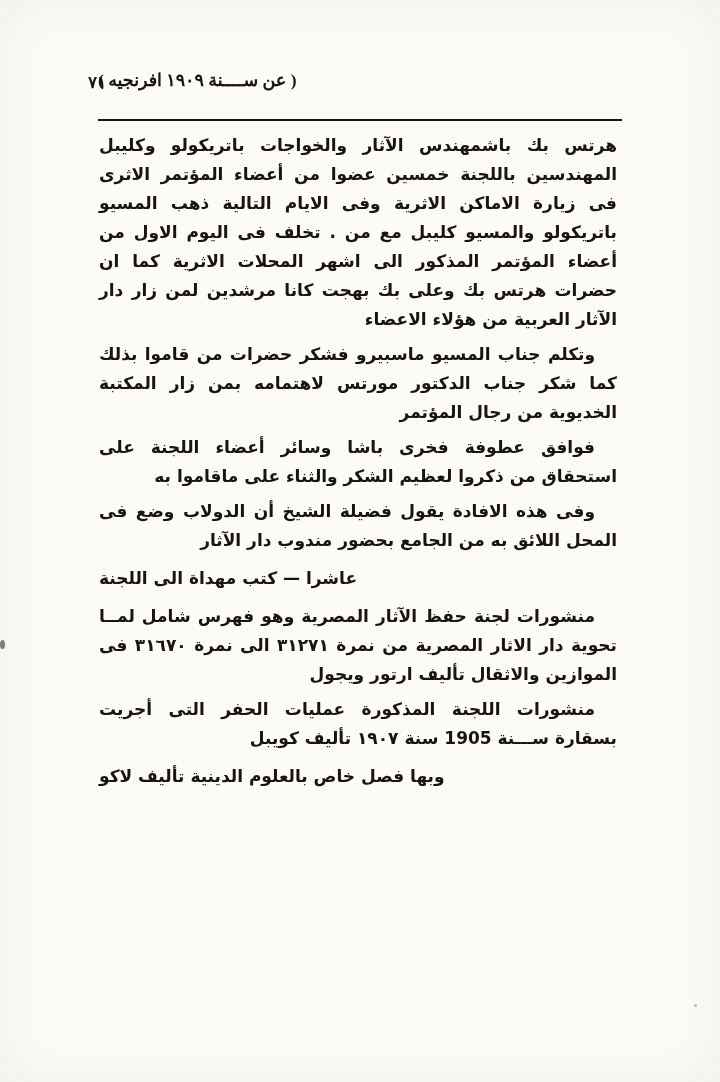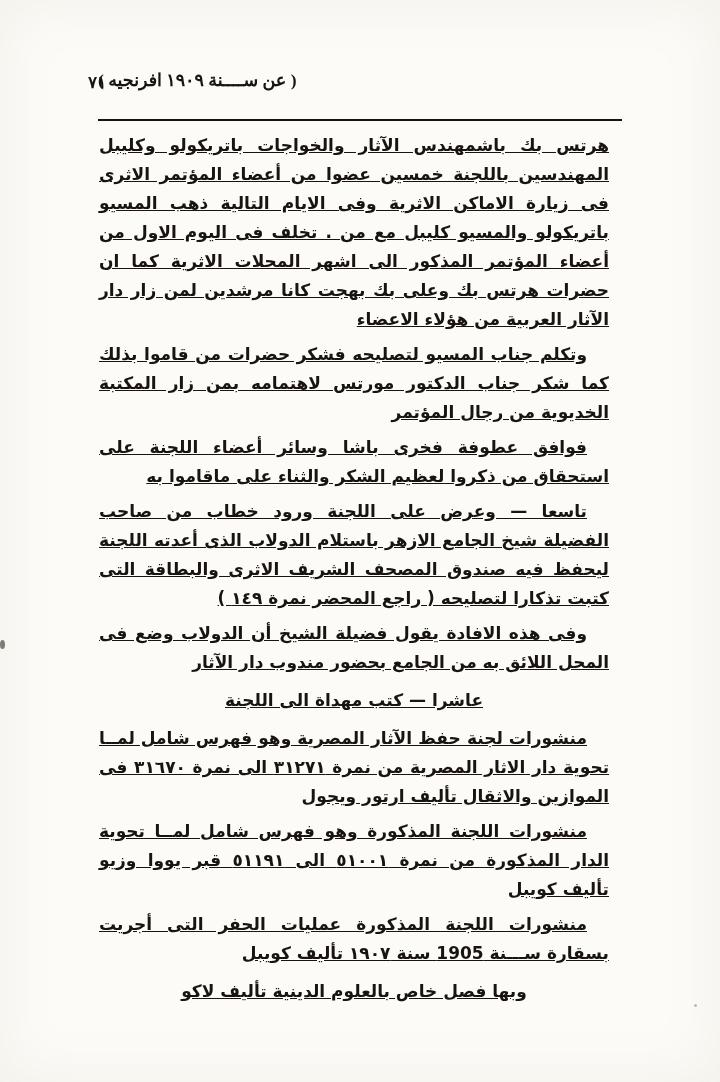--- a/index.html
+++ b/index.html
@@ -63,27 +63,26 @@
     top: 131px;
     right: 99px;
     left: 99px;
     font-size: 17px;
     font-weight: 700;
     line-height: 29px;
     text-align: justify;
     text-justify: inter-word;
   }
   .para {
-    margin: 0 12px 6px 0;
-    text-decoration: underline;
+    margin: 0 4px 6px 0;
   }
   .para.flush   { text-indent: 0; }
   .para.indent  { text-indent: 22px; }
   .para.center  {
-    text-align: center;
+    text-align: left;
     text-indent: 0;
     margin-top: 9px;
     margin-bottom: 9px;
   }
   
   .speck {
     position: absolute;
     background: rgba(30,24,18,0.55);
     border-radius: 50%;
   }
@@ -97,27 +96,25 @@
 
   <header class="page-header">
     <span class="page-number">٧١</span>
     <span class="header-title">( عن ســــنة ١٩٠٩ افرنجيه )</span>
   </header>
 
   <div class="rule"></div>
 
   <main class="body-text">
     <p class="para flush">هرتس بك باشمهندس الآثار والخواجات باتريكولو وكليبل المهندسين باللجنة خمسين عضوا من أعضاء المؤتمر الاثرى فى زيارة الاماكن الاثرية وفى الايام التالية ذهب المسيو باتريكولو والمسيو كليبل مع من . تخلف فى اليوم الاول من أعضاء المؤتمر المذكور الى اشهر المحلات الاثرية كما ان حضرات هرتس بك وعلى بك بهجت كانا مرشدين لمن زار دار الآثار العربية من هؤلاء الاعضاء</p>
-    <p class="para indent">وتكلم جناب المسيو لتصليحه فشكر حضرات من قاموا بذلك كما شكر جناب الدكتور مورتس لاهتمامه بمن زار المكتبة الخديوية من رجال المؤتمر</p>
+    <p class="para indent">وتكلم جناب المسيو ماسبيرو فشكر حضرات من قاموا بذلك كما شكر جناب الدكتور مورتس لاهتمامه بمن زار المكتبة الخديوية من رجال المؤتمر</p>
     <p class="para indent">فوافق عطوفة فخرى باشا وسائر أعضاء اللجنة على استحقاق من ذكروا لعظيم الشكر والثناء على ماقاموا به</p>
-    <p class="para indent">تاسعا — وعرض على اللجنة ورود خطاب من صاحب الفضيلة شيخ الجامع الازهر باستلام الدولاب الذى أعدته اللجنة ليحفظ فيه صندوق المصحف الشريف الاثرى والبطاقة التى كتبت تذكارا لتصليحه ( راجع المحضر نمرة ١٤٩ )</p>
     <p class="para indent">وفى هذه الافادة يقول فضيلة الشيخ أن الدولاب وضع فى المحل اللائق به من الجامع بحضور مندوب دار الآثار</p>
     <p class="para center">عاشرا — كتب مهداة الى اللجنة</p>
     <p class="para indent">منشورات لجنة حفظ الآثار المصرية وهو فهرس شامل لمــا تحوية دار الاثار المصرية من نمرة ٣١٢٧١ الى نمرة ٣١٦٧٠ فى الموازين والاثقال تأليف ارتور ويجول</p>
-    <p class="para indent">منشورات اللجنة المذكورة وهو فهرس شامل لمــا تحوية الدار المذكورة من نمرة ٥١٠٠١ الى ٥١١٩١ قبر يووا وزيو تأليف كويبل</p>
     <p class="para indent">منشورات اللجنة المذكورة عمليات الحفر التى أجريت بسقارة ســـنة 1905 سنة ١٩٠٧ تأليف كويبل</p>
     <p class="para center">وبها فصل خاص بالعلوم الدينية تأليف لاكو</p>
   </main>
 
   <span class="speck s1"></span>
   <span class="speck s2"></span>
 
 </div>
 
 </body></html>

